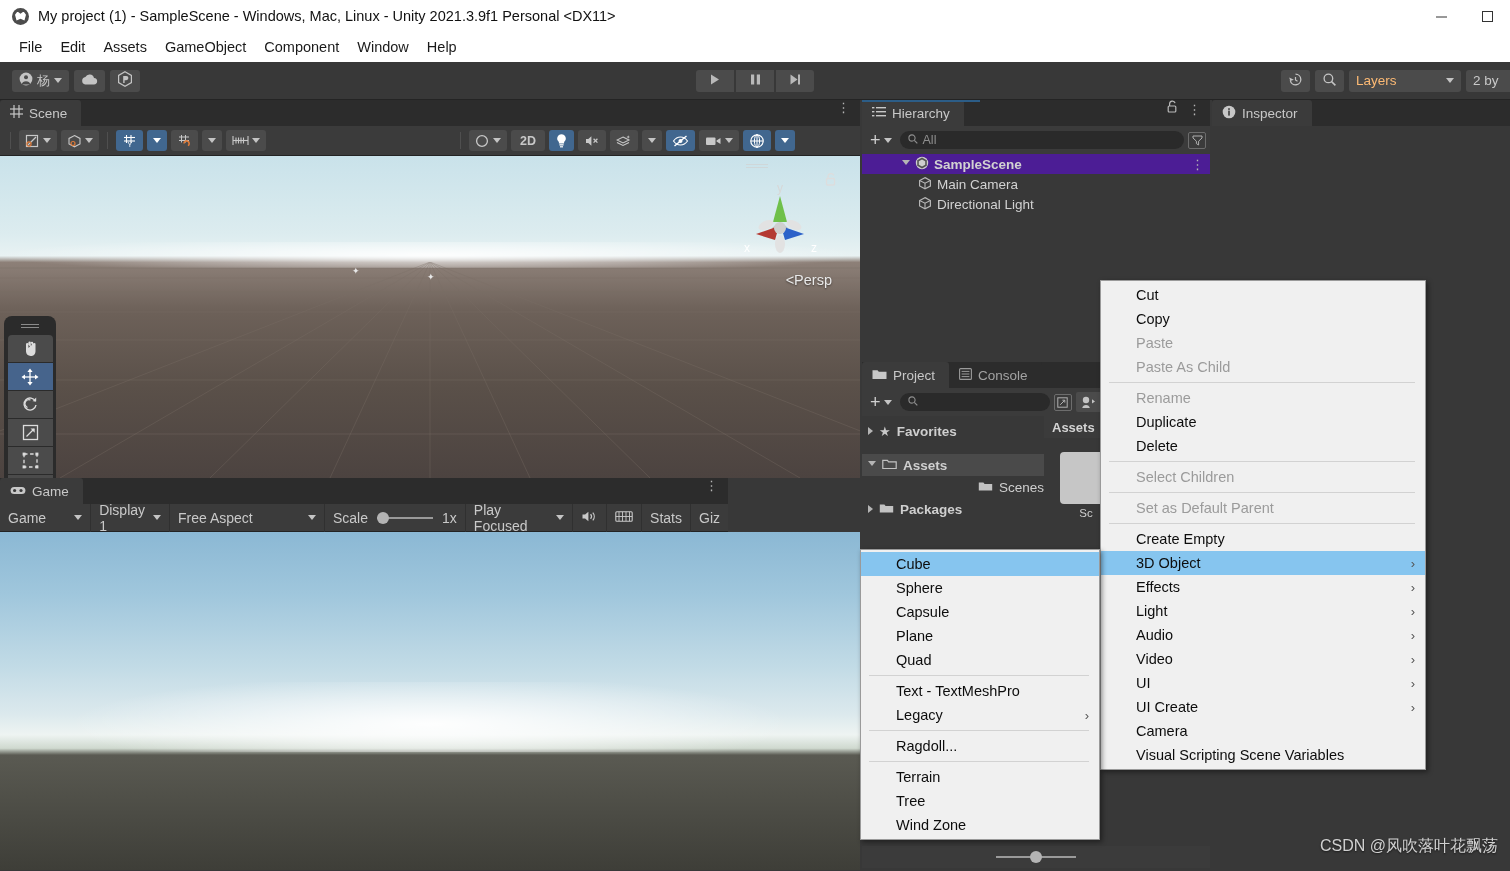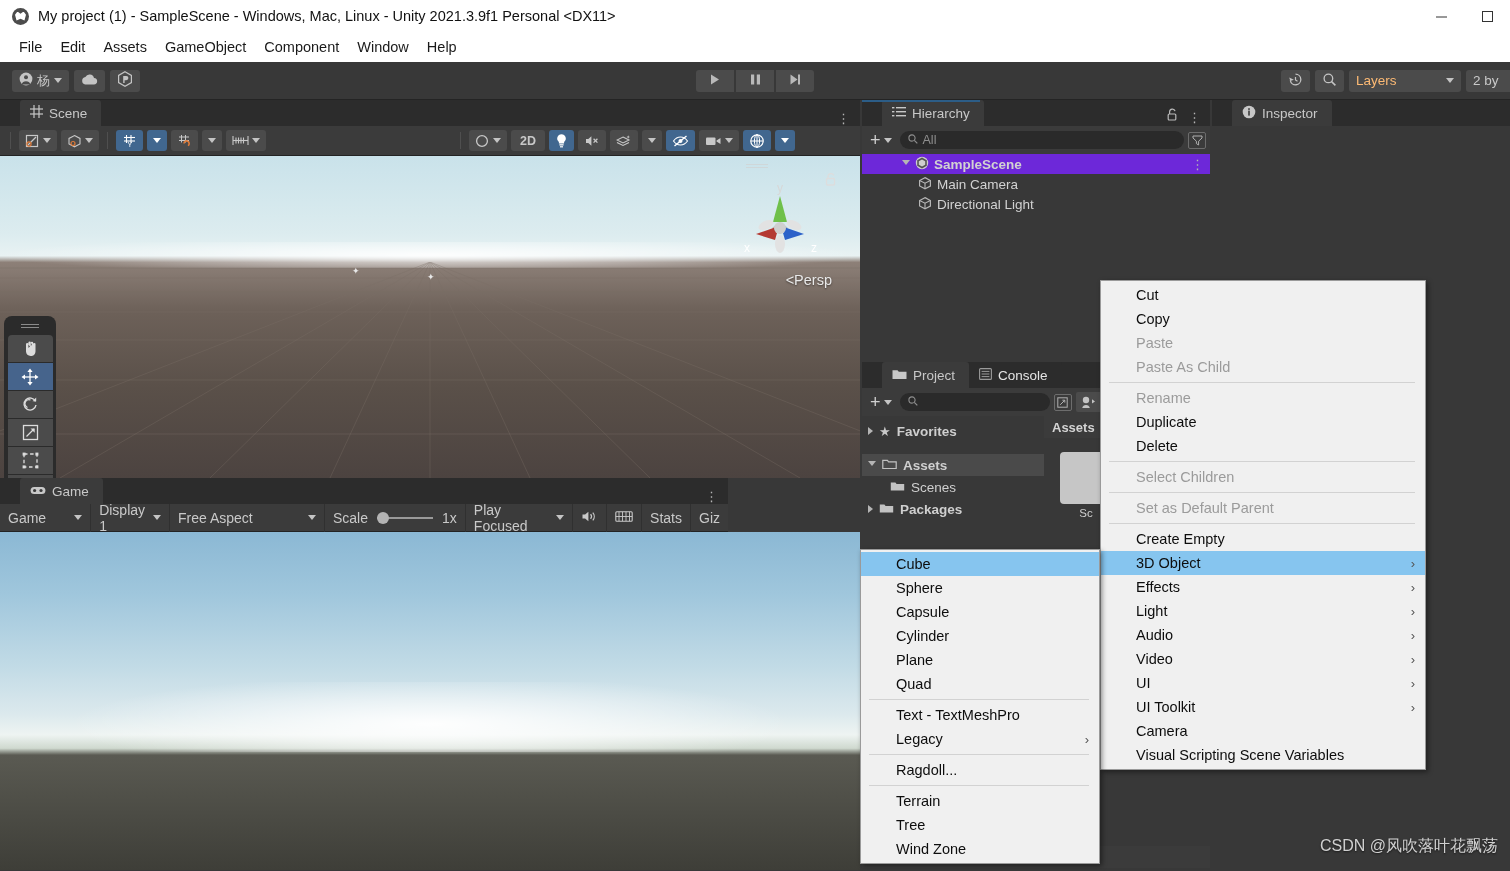--- a/index.html
+++ b/index.html
@@ -70,27 +70,27 @@
   }
   .layers-dd .caret { margin-left: auto; }
   .layout-dd {
     height: 22px; background: #4b4b4b; border-radius: 3px 0 0 3px;
     display: flex; align-items: center; padding: 0 7px; color: #c9c9c9; font-size: 13.5px;
     width: 44px; overflow: hidden;
   }
 
   
   .panel { position: absolute; background: #383838; }
-  .tabstrip { height: 26px; background: #2c2c2c; display: flex; align-items: flex-end; padding-left: 20px; }
+  .tabstrip { height: 26px; background: #2c2c2c; display: flex; align-items: flex-start; }
   .tab {
     height: 26px; background: #3b3b3b; display: flex; align-items: center;
     padding: 0 14px 0 10px; color: #c8c8c8; font-size: 13.5px; gap: 6px;
     border-top-left-radius: 3px; border-top-right-radius: 3px;
   }
-  .tab.inactive { background: #2c2c2c; color: #e5e5e5; }
+  .tab.inactive { background: #2c2c2c; color: #a3a3a3; }
   .tab-sel-line { position: absolute; height: 2px; background: #2c5d87; }
 
   
   #scene-panel { left: 0; top: 100px; width: 860px; height: 378px; }
   .scene-toolbar {
     height: 30px; background: #3b3b3b; display: flex; align-items: center; gap: 4px;
     padding: 0 6px; border-bottom: 1px solid #232323;
   }
   .sc-btn {
     height: 21px; background: #4b4b4b; border-radius: 3px; display: flex;
@@ -176,21 +176,21 @@
   .plus-btn { display: flex; align-items: center; gap: 3px; color: #d0d0d0; padding: 0 4px; }
   .search-field {
     flex: 1; height: 18px; background: #2a2a2a; border-radius: 9px; display: flex;
     align-items: center; padding: 0 8px; gap: 5px; color: #8e8e8e; font-size: 12.5px;
   }
   .hier-list { background: #383838; height: 208px; }
   .hier-row {
     height: 20px; display: flex; align-items: center; gap: 5px;
     color: #d2d2d2; font-size: 13.5px; padding-right: 6px;
   }
-  .hier-row.selected { background: #6d28d9; }
+  .hier-row.selected { background: #4c1d95; }
   .tri { width: 0; height: 0; border-left: 5px solid #b5b5b5;
          border-top: 4px solid transparent; border-bottom: 4px solid transparent; }
   .tri.down { border-left: 4px solid transparent; border-right: 4px solid transparent;
               border-top: 5px solid #b5b5b5; }
   .kebab { color: #b5b5b5; font-size: 13px; margin-left: auto; letter-spacing: 0; }
 
   
   #project-panel { left: 862px; top: 362px; width: 348px; height: 509px; }
   .proj-toolbar { height: 28px; background: #3b3b3b; display: flex; align-items: center;
                   padding: 0 4px; gap: 4px; }
@@ -830,21 +830,21 @@
         <div style="height:12px;"></div>
         <div class="tree-row selected">
           <span class="tri down"></span>
           <span>
             <svg width="15" height="12" viewBox="0 0 15 12">
                 <path d="M0.8 2.4h4.6l1.2 1.5h7.6v6.6H0.8z" fill="none" stroke="#c2c2c2" stroke-width="1.2"></path>
               </svg>
           </span>
           <span style="font-weight:bold;">Assets</span>
         </div>
-        <div class="tree-row" style="padding-left:28px;">
+        <div class="tree-row" style="padding-left:28px;justify-content:flex-end;">
           <span>
             <svg width="15" height="12" viewBox="0 0 15 12">
                 <path d="M0.8 2.4h4.6l1.2 1.5h7.6v6.6H0.8z" fill="#c2c2c2"></path>
               </svg>
           </span>
           <span>Scenes</span>
         </div>
         <div class="tree-row">
           <span class="tri"></span>
           <span>
@@ -923,32 +923,31 @@
     </div>
     <div class="ctx-item">
       <span>Video</span>
       <span class="ctx-arrow">›</span>
     </div>
     <div class="ctx-item">
       <span>UI</span>
       <span class="ctx-arrow">›</span>
     </div>
     <div class="ctx-item">
-      <span>UI Toolkit</span>
+      <span>UI Create</span>
       <span class="ctx-arrow">›</span>
     </div>
     <div class="ctx-item">Camera</div>
     <div class="ctx-item">Visual Scripting Scene Variables</div>
   </div>
 
   <div class="ctx" id="ctx-sub">
     <div class="ctx-item highlight">Cube</div>
     <div class="ctx-item">Sphere</div>
     <div class="ctx-item">Capsule</div>
-    <div class="ctx-item">Cylinder</div>
     <div class="ctx-item">Plane</div>
     <div class="ctx-item">Quad</div>
     <div class="ctx-sep"></div>
     <div class="ctx-item">Text - TextMeshPro</div>
     <div class="ctx-item">
       <span>Legacy</span>
       <span class="ctx-arrow">›</span>
     </div>
     <div class="ctx-sep"></div>
     <div class="ctx-item">Ragdoll...</div>

